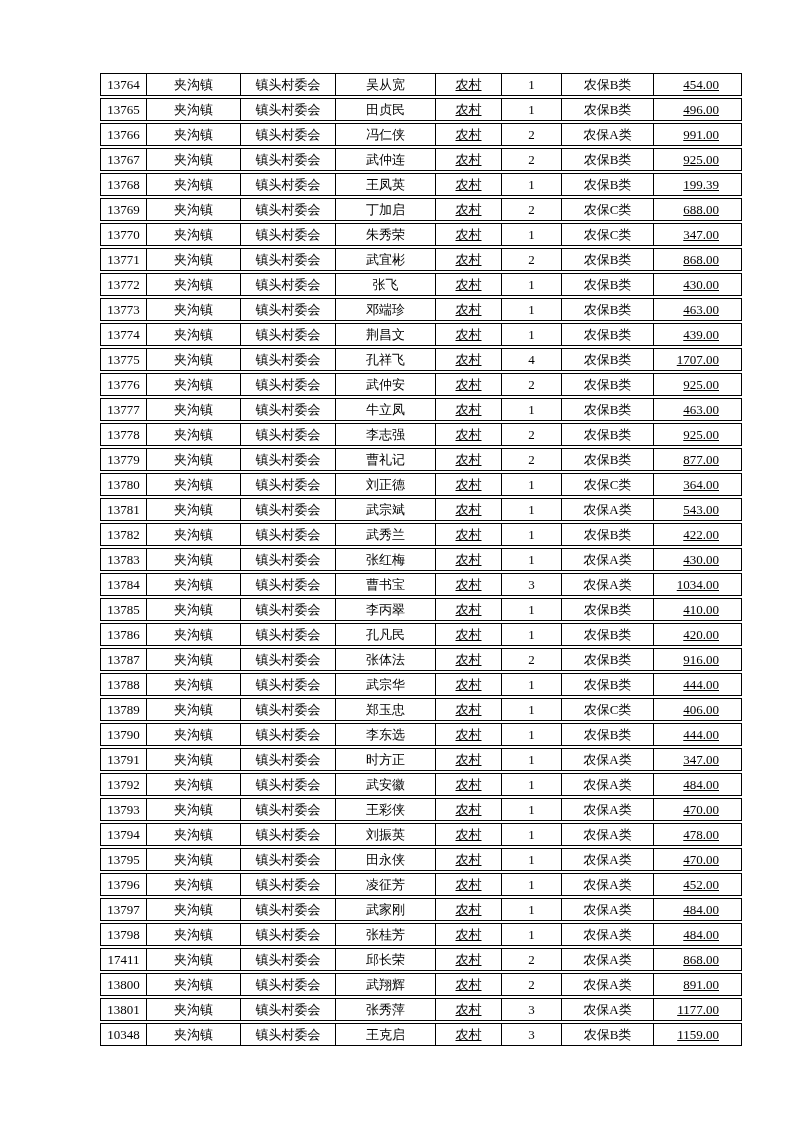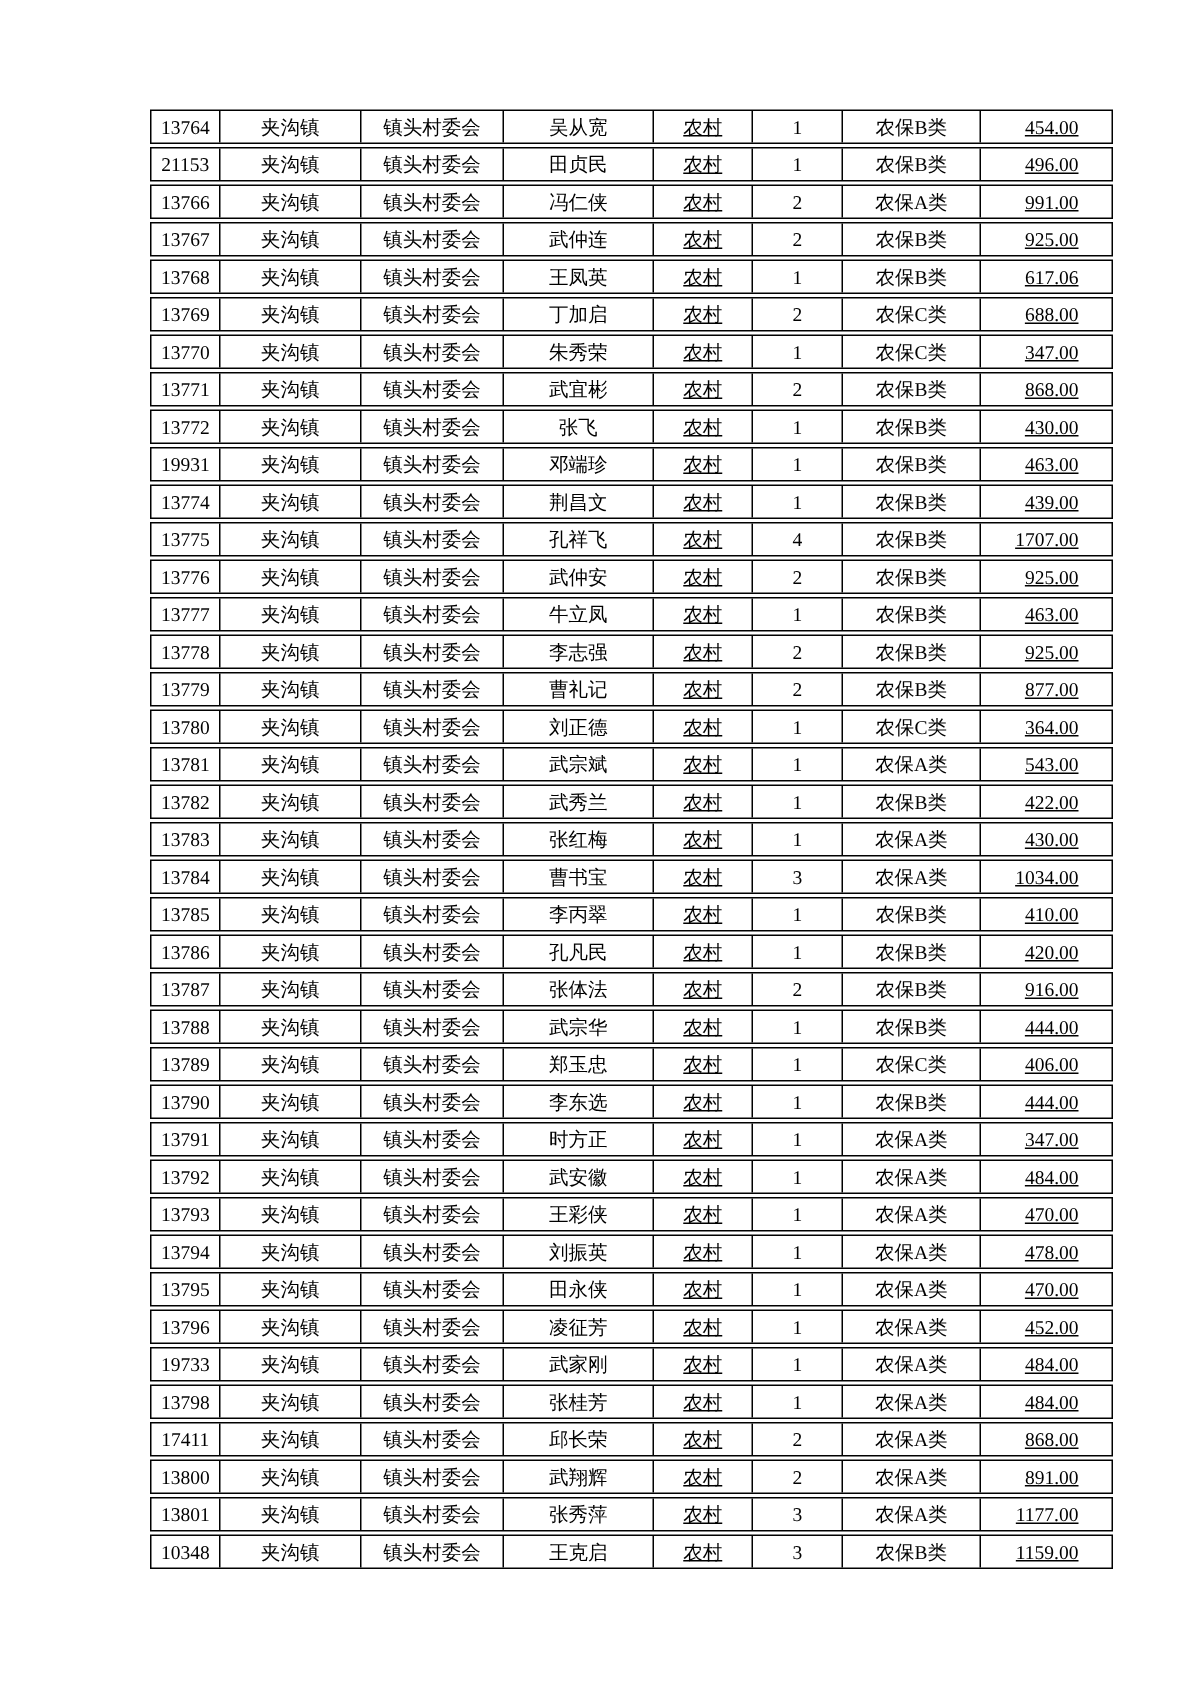--- a/index.html
+++ b/index.html
@@ -65,21 +65,21 @@
     <div class="cell c-town">夹沟镇</div>
     <div class="cell c-village">镇头村委会</div>
     <div class="cell c-name">吴从宽</div>
     <div class="cell c-type">农村</div>
     <div class="cell c-count">1</div>
     <div class="cell c-category">农保B类</div>
     <div class="cell c-amount">454.00</div>
   </div>
 
   <div class="row">
-    <div class="cell c-id">21153</div>
+    <div class="cell c-id">13765</div>
     <div class="cell c-town">夹沟镇</div>
     <div class="cell c-village">镇头村委会</div>
     <div class="cell c-name">田贞民</div>
     <div class="cell c-type">农村</div>
     <div class="cell c-count">1</div>
     <div class="cell c-category">农保B类</div>
     <div class="cell c-amount">496.00</div>
   </div>
 
   <div class="row">
@@ -105,21 +105,21 @@
   </div>
 
   <div class="row">
     <div class="cell c-id">13768</div>
     <div class="cell c-town">夹沟镇</div>
     <div class="cell c-village">镇头村委会</div>
     <div class="cell c-name">王凤英</div>
     <div class="cell c-type">农村</div>
     <div class="cell c-count">1</div>
     <div class="cell c-category">农保B类</div>
-    <div class="cell c-amount">617.06</div>
+    <div class="cell c-amount">199.39</div>
   </div>
 
   <div class="row">
     <div class="cell c-id">13769</div>
     <div class="cell c-town">夹沟镇</div>
     <div class="cell c-village">镇头村委会</div>
     <div class="cell c-name">丁加启</div>
     <div class="cell c-type">农村</div>
     <div class="cell c-count">2</div>
     <div class="cell c-category">农保C类</div>
@@ -153,21 +153,21 @@
     <div class="cell c-town">夹沟镇</div>
     <div class="cell c-village">镇头村委会</div>
     <div class="cell c-name">张飞</div>
     <div class="cell c-type">农村</div>
     <div class="cell c-count">1</div>
     <div class="cell c-category">农保B类</div>
     <div class="cell c-amount">430.00</div>
   </div>
 
   <div class="row">
-    <div class="cell c-id">19931</div>
+    <div class="cell c-id">13773</div>
     <div class="cell c-town">夹沟镇</div>
     <div class="cell c-village">镇头村委会</div>
     <div class="cell c-name">邓端珍</div>
     <div class="cell c-type">农村</div>
     <div class="cell c-count">1</div>
     <div class="cell c-category">农保B类</div>
     <div class="cell c-amount">463.00</div>
   </div>
 
   <div class="row">
@@ -417,21 +417,21 @@
     <div class="cell c-town">夹沟镇</div>
     <div class="cell c-village">镇头村委会</div>
     <div class="cell c-name">凌征芳</div>
     <div class="cell c-type">农村</div>
     <div class="cell c-count">1</div>
     <div class="cell c-category">农保A类</div>
     <div class="cell c-amount">452.00</div>
   </div>
 
   <div class="row">
-    <div class="cell c-id">19733</div>
+    <div class="cell c-id">13797</div>
     <div class="cell c-town">夹沟镇</div>
     <div class="cell c-village">镇头村委会</div>
     <div class="cell c-name">武家刚</div>
     <div class="cell c-type">农村</div>
     <div class="cell c-count">1</div>
     <div class="cell c-category">农保A类</div>
     <div class="cell c-amount">484.00</div>
   </div>
 
   <div class="row">

